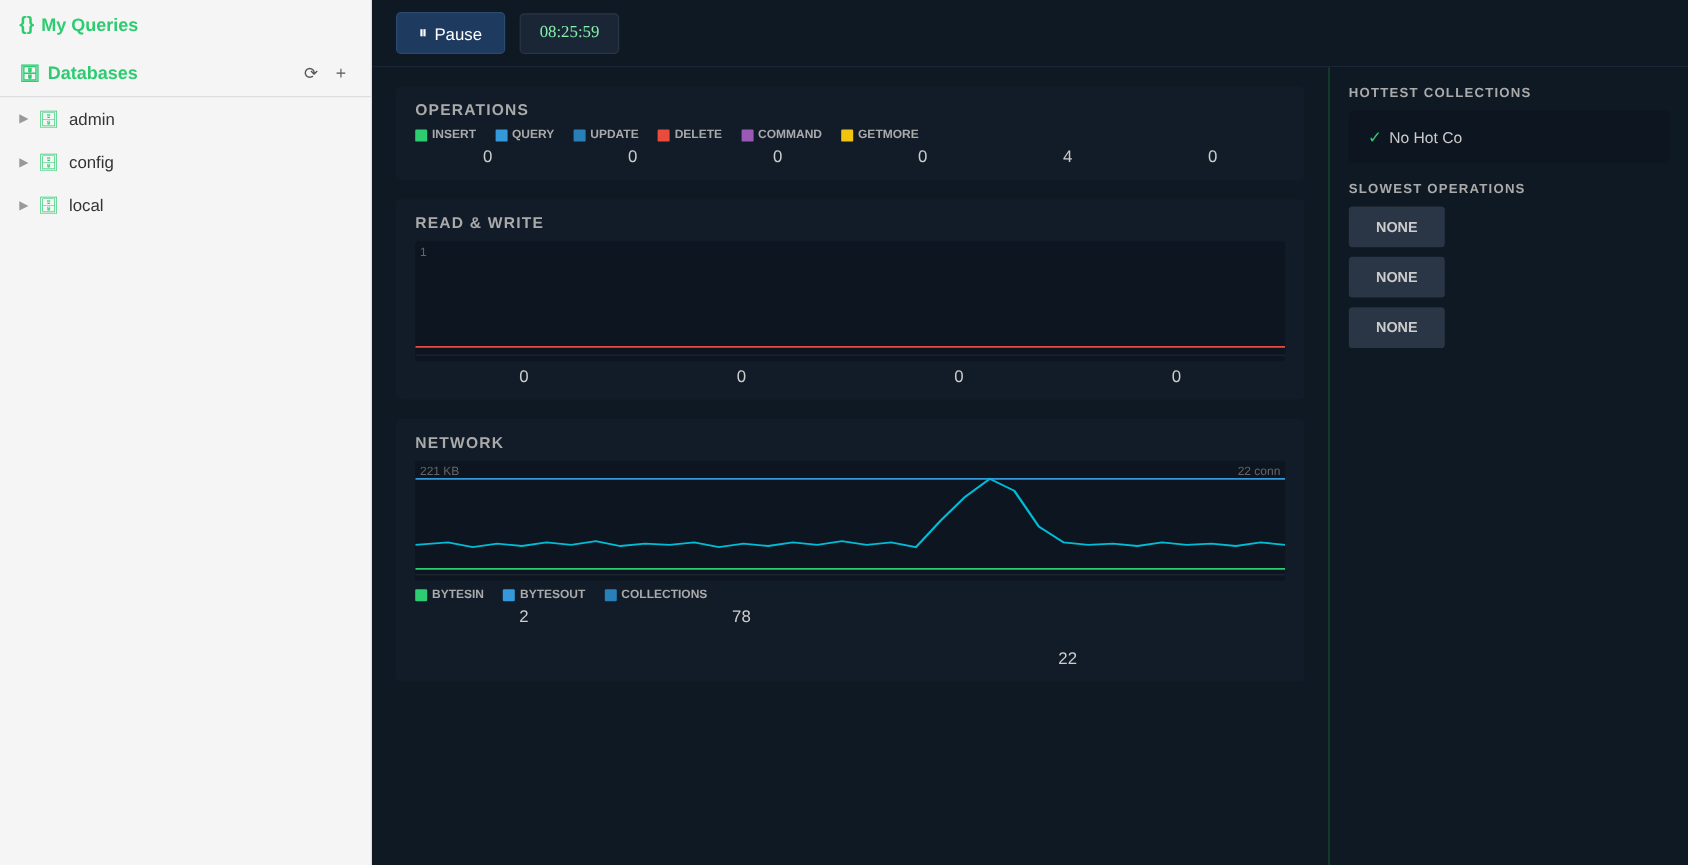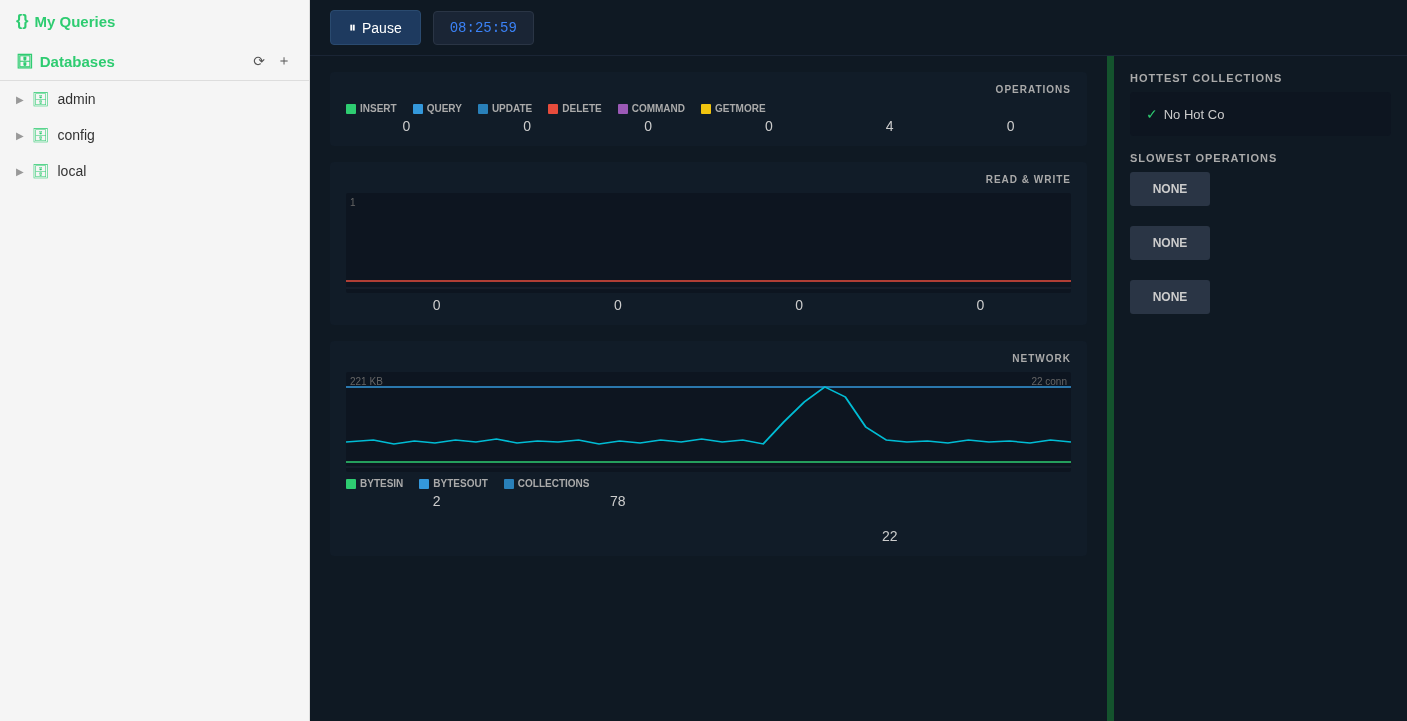--- a/index.html
+++ b/index.html
@@ -101,25 +101,25 @@
       border: 1px solid #2a4a6f;
       color: #fff;
       padding: 8px 18px;
       border-radius: 4px;
       font-size: 14px;
       cursor: pointer;
     }
     .time-display {
       background: #1a2535;
       border: 1px solid #2a3545;
-      color: #3b82f6;
+      color: #86efac;
       padding: 8px 16px;
       border-radius: 4px;
       font-size: 14px;
-      font-family: Liberation Mono, monospace;
+      font-family: Liberation Serif, serif;
     }
 
     
     .dashboard {
       flex: 1;
       display: flex;
       overflow: hidden;
     }
     .charts-area {
       flex: 1;
@@ -127,40 +127,39 @@
       overflow-y: auto;
       display: flex;
       flex-direction: column;
       gap: 16px;
     }
     .right-panel {
       width: 300px;
       min-width: 300px;
       padding: 16px;
       background: #0f1923;
-      border-left: 7px solid #14532d;
+      border-left: 1px solid #14532d;
       display: flex;
       flex-direction: column;
       gap: 16px;
     }
 
     
     .chart-card {
       background: #111c28;
       border-radius: 4px;
       padding: 12px 16px;
     }
     .chart-title {
-      font-size: 10px;
+      font-size: 13px;
       font-weight: 700;
       letter-spacing: 1px;
       color: #aaa;
       margin-bottom: 8px;
       text-transform: uppercase;
-      text-align: right;
     }
     .chart-container {
       position: relative;
       height: 100px;
       background: #0d1520;
       border-radius: 2px;
       overflow: hidden;
     }
     .chart-y-label {
       position: absolute;
@@ -405,21 +404,21 @@
     <div class="right-panel">
       <div>
         <div class="panel-section-title">HOTTEST COLLECTIONS</div>
         <div class="hot-collections-box">
           <span class="checkmark">✓</span>
           <span>No Hot Co</span>
         </div>
       </div>
       <div>
         <div class="panel-section-title">SLOWEST OPERATIONS</div>
-        <div style="display:flex;flex-direction:column;gap:20px;">
+        <div style="display:flex;flex-direction:column;gap:8px;">
           <div class="slowest-row">
             <button class="none-btn">NONE</button>
           </div>
           <div class="slowest-row">
             <button class="none-btn">NONE</button>
           </div>
           <div class="slowest-row">
             <button class="none-btn">NONE</button>
           </div>
         </div>

